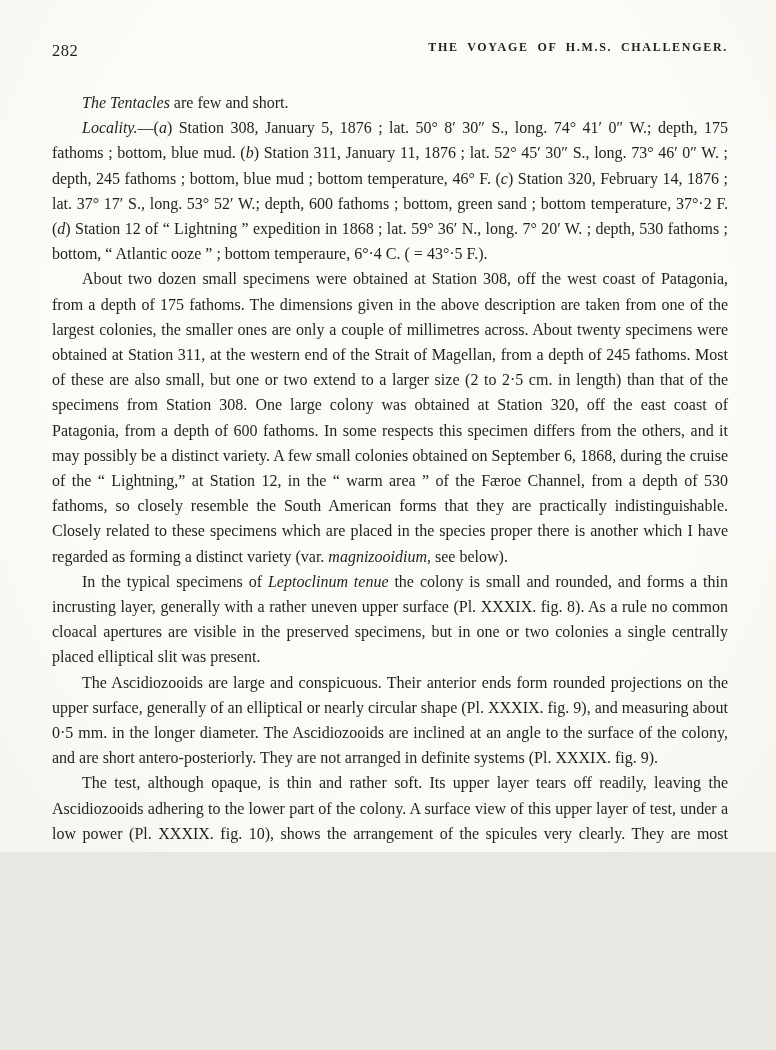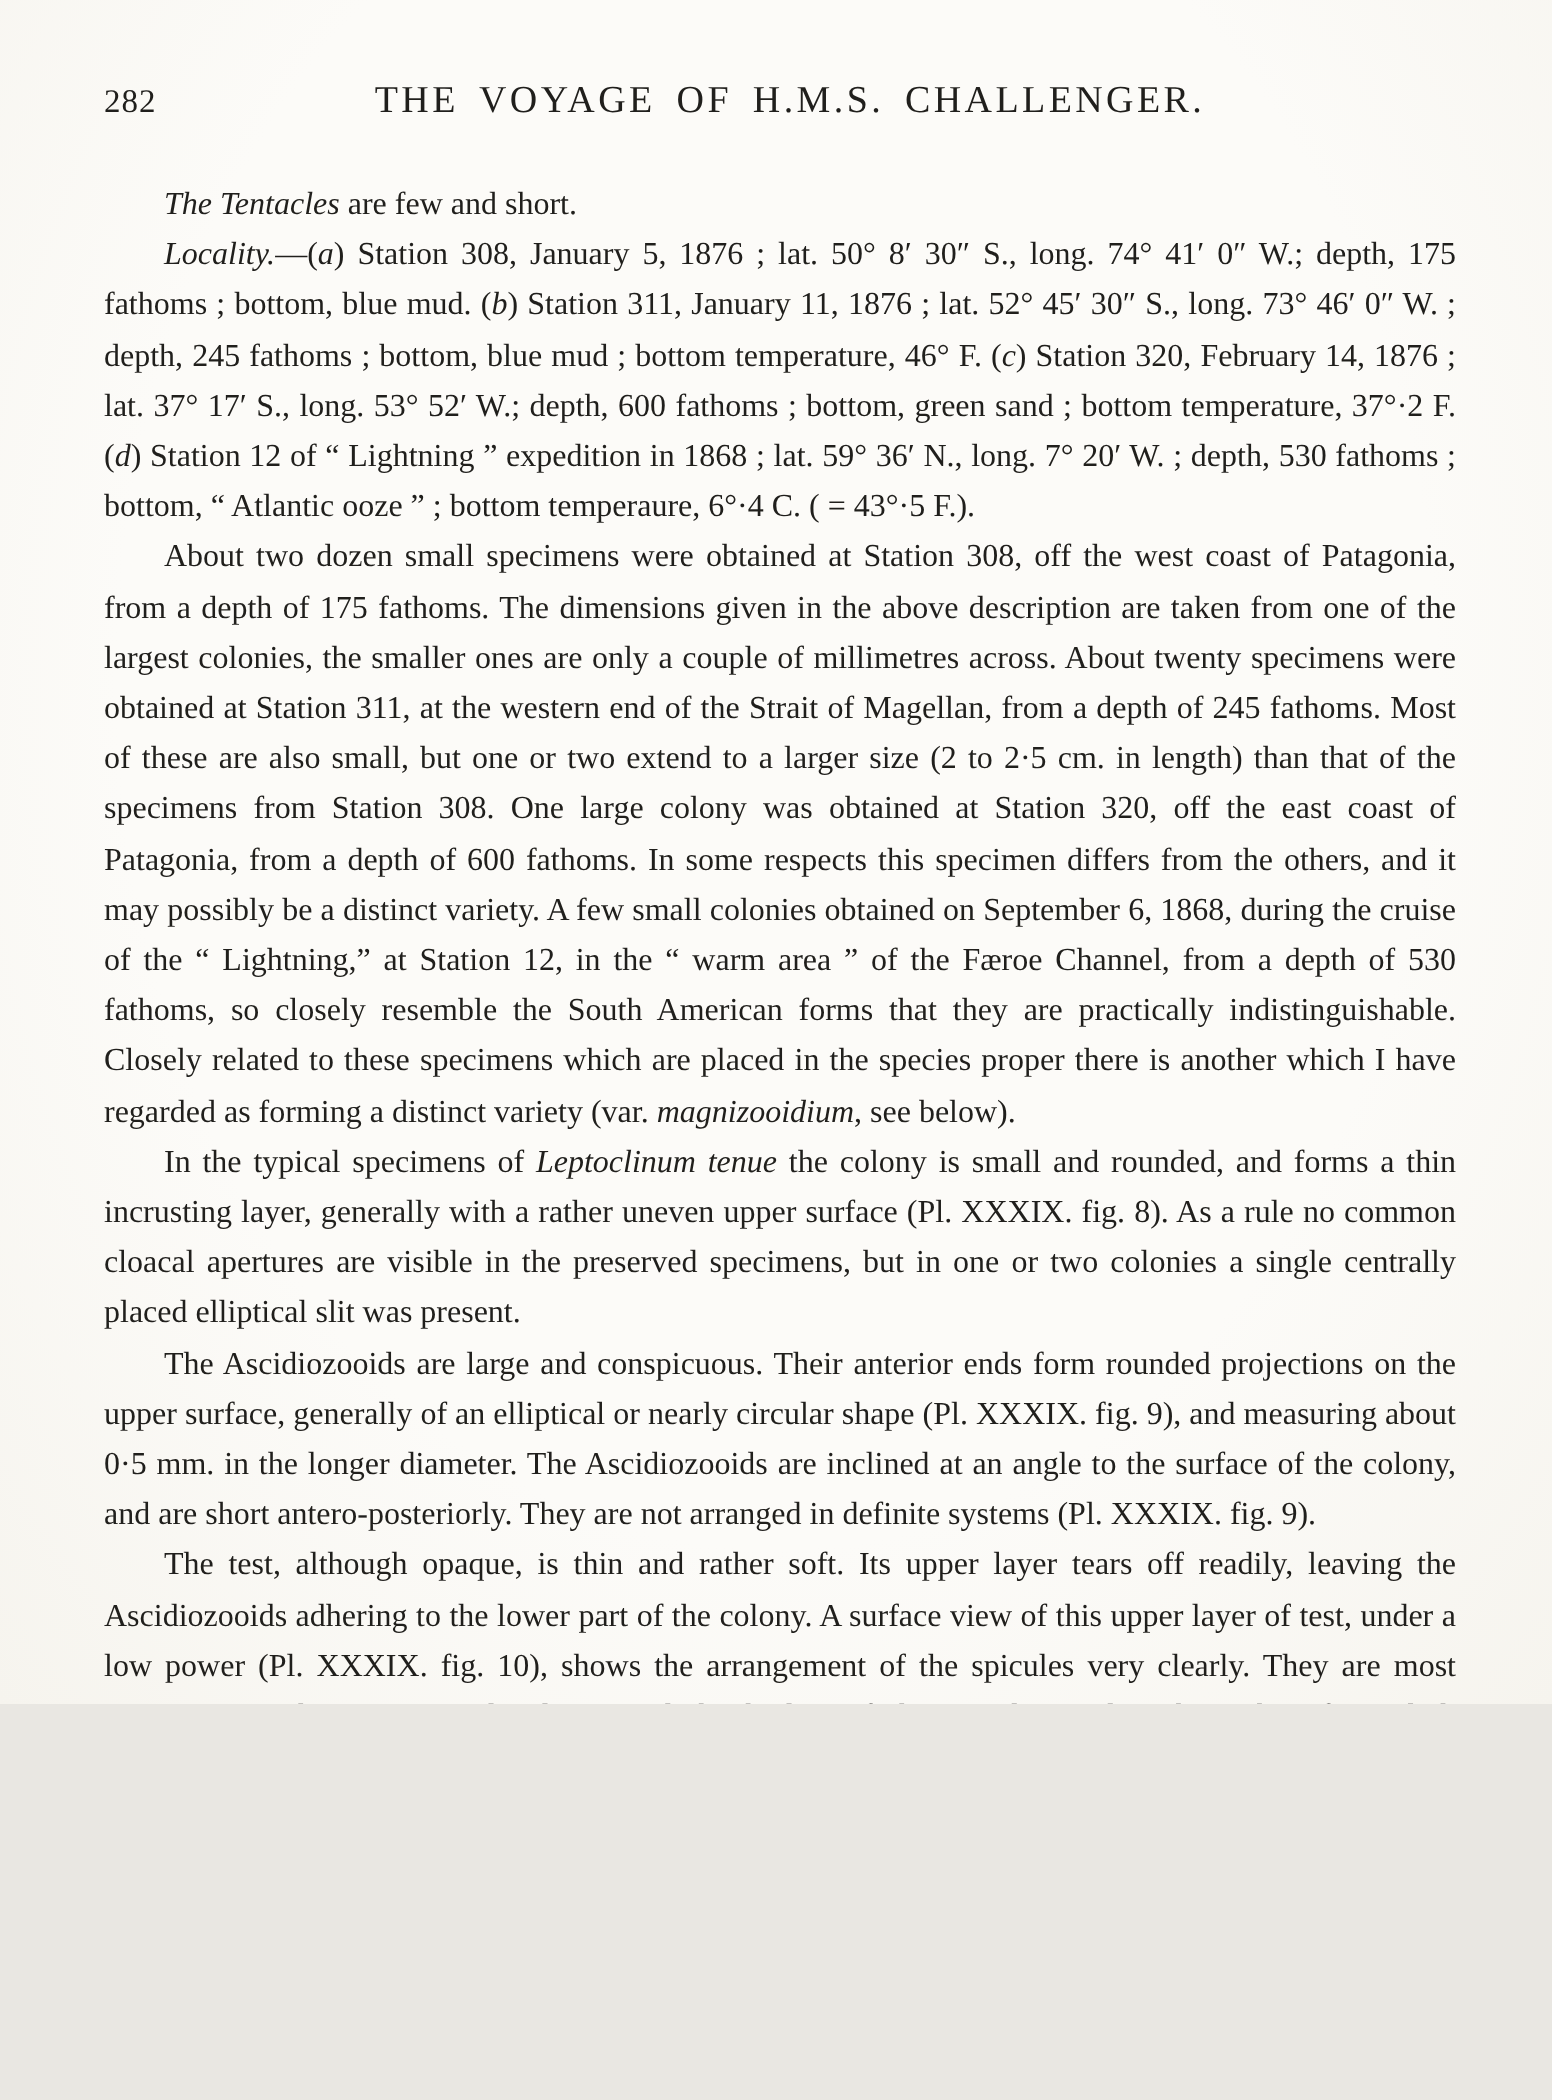--- a/index.html
+++ b/index.html
@@ -25,23 +25,23 @@
     margin-bottom: 26px;
   }
   .page-number {
     position: absolute;
     left: 0;
     top: 1px;
     font-size: 16.5px;
     letter-spacing: 0.5px;
   }
   .running-head {
-    text-align: center;
-    font-size: 19px;
-    font-weight: 400;
+    text-align: right;
+    font-size: 12px;
+    font-weight: 700;
     letter-spacing: 1.7px;
     word-spacing: 4px;
     padding-left: 10px;
   }
 
   .text-body {
     font-size: 16px;
     line-height: 25.2px;
     text-align: justify;
   }

